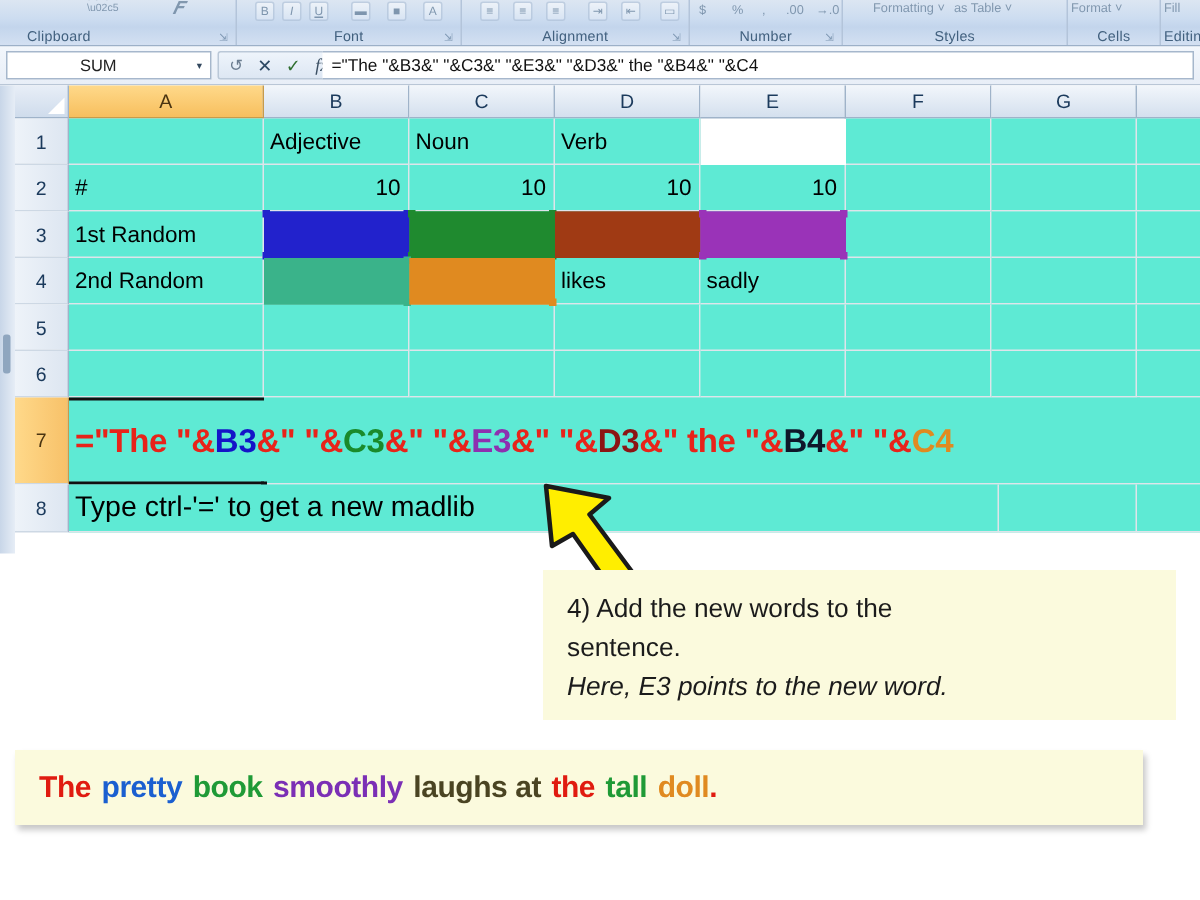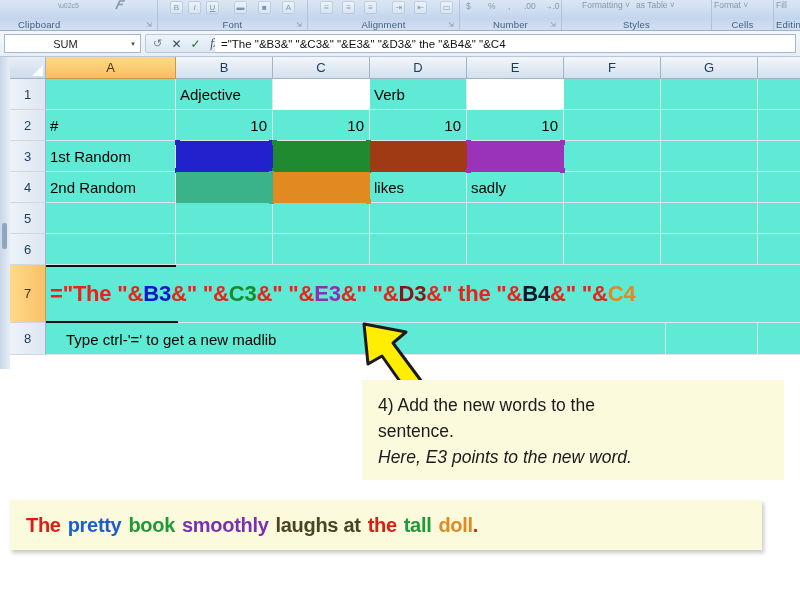--- a/index.html
+++ b/index.html
@@ -180,21 +180,21 @@
     position: absolute;
     display: flex; align-items: center;
     font-size: 22px; font-weight: bold;
     font-family: "Liberation Sans", sans-serif;
     white-space: nowrap; overflow: hidden;
     letter-spacing: -0.2px;
   }
   .r8 {
     position: absolute;
     display: flex; align-items: center;
-    font-size: 15px; color: #000; white-space: nowrap; margin-left: 16px;
+    font-size: 19px; color: #000; white-space: nowrap;
   }
 
   
   .arrow { position: absolute; left: 360px; top: 320px; width: 80px; height: 72px; }
 
   
   .callout {
     position: absolute; left: 362px; top: 380px; width: 422px; height: 100px;
     background: #fbfadd;
     padding: 12px 14px 0 16px;
@@ -330,20 +330,21 @@
     <div class="rowhead" style="top:53px;height:31px">2</div>
     <div class="rowhead" style="top:84px;height:31px">3</div>
     <div class="rowhead" style="top:115px;height:31px">4</div>
     <div class="rowhead" style="top:146px;height:31px">5</div>
     <div class="rowhead" style="top:177px;height:31px">6</div>
     <div class="rowhead sel" style="top:208px;height:58px">7</div>
     <div class="rowhead" style="top:266px;height:32px">8</div>
 
     <div class="cell" style="left:46px;top:22px;width:130px;height:31px"></div>
     <div class="cell" style="left:176px;top:22px;width:97px;height:31px">Adjective</div>
+    <div class="cell" style="left:273px;top:22px;width:97px;height:31px">Noun</div>
     <div class="cell" style="left:370px;top:22px;width:97px;height:31px">Verb</div>
     <div class="cell" style="left:564px;top:22px;width:97px;height:31px"></div>
     <div class="cell" style="left:661px;top:22px;width:97px;height:31px"></div>
     <div class="cell nb" style="left:758px;top:22px;width:42px;height:31px"></div>
 
     <div class="cell" style="left:46px;top:53px;width:130px;height:31px">#</div>
     <div class="cell num" style="left:176px;top:53px;width:97px;height:31px">10</div>
     <div class="cell num" style="left:273px;top:53px;width:97px;height:31px">10</div>
     <div class="cell num" style="left:370px;top:53px;width:97px;height:31px">10</div>
     <div class="cell num" style="left:467px;top:53px;width:97px;height:31px">10</div>

